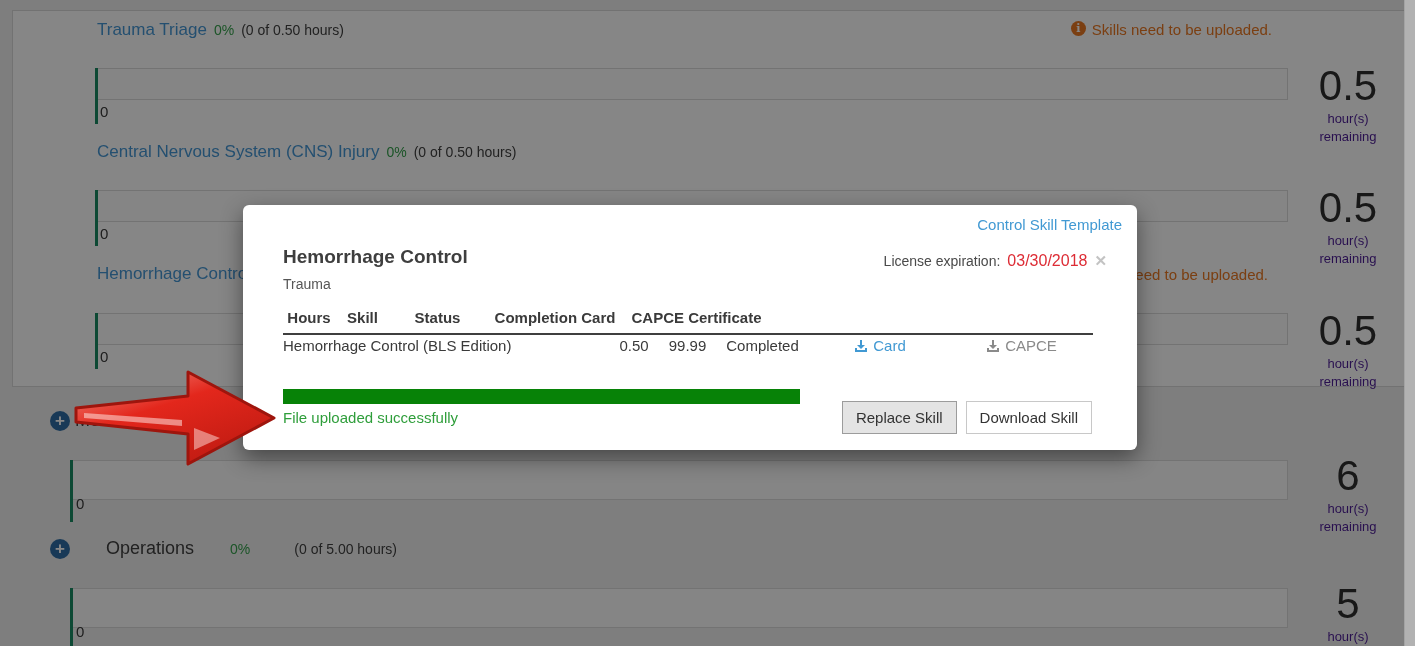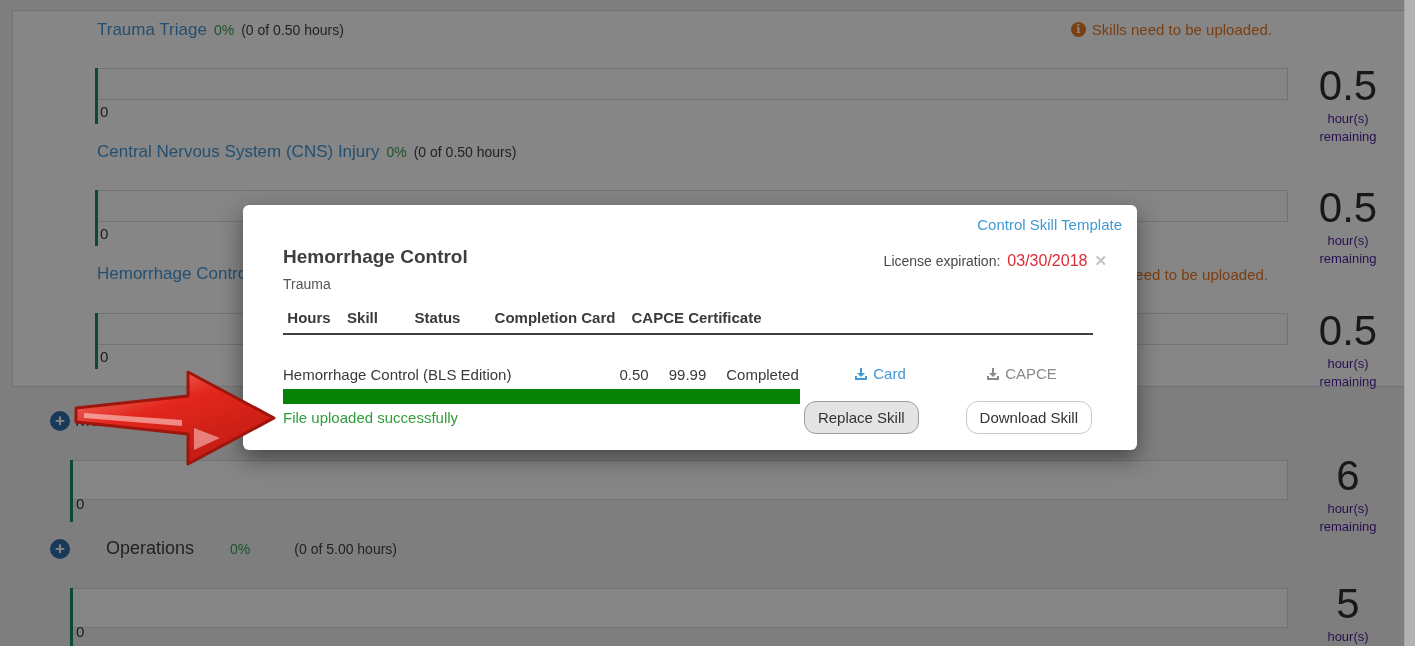--- a/index.html
+++ b/index.html
@@ -19,21 +19,21 @@
 
   .main-title{position:absolute;font-size:18px;color:#3f3f3f;white-space:nowrap;display:flex;align-items:center;gap:5px;}
   .main-title .pct{font-size:14px;color:#35a04c;}
   .main-title .hrs{font-size:14px;color:#3f3f3f;margin-left:8px;}
   .med-title{left:50px;top:410px;}
   .ops-title{left:50px;top:538px;gap:36px;}
   .plus-icon{display:inline-block;width:20px;height:20px;border-radius:50%;background:#2e6da4;color:#fff;
              font-size:17px;font-weight:bold;line-height:19px;text-align:center;}
   .plus-icon::before{content:"+";}
 
-  .warn{position:absolute;font-size:15px;color:#e87722;display:flex;align-items:center;gap:6px;white-space:nowrap;}
+  .warn{position:absolute;font-size:15px;color:#e87722;display:flex;align-items:flex-start;gap:6px;white-space:nowrap;}
   .r1-warn{top:21px;right:143px;}
   .r3-warn{top:266px;right:147px;}
   .info-icon{display:inline-block;width:15px;height:15px;border-radius:50%;background:#e87722;color:#fff;
              font-size:11px;font-weight:bold;line-height:15px;text-align:center;font-family:"DejaVu Serif",serif;}
   .info-icon::before{content:"i";}
 
   .bar{position:absolute;background:#fcfcfc;border:1px solid #dadada;box-sizing:border-box;}
   .r1-bar{left:95px;top:68px;width:1193px;height:32px;}
   .r2-bar{left:95px;top:190px;width:1193px;height:32px;}
   .r3-bar{left:95px;top:313px;width:1193px;height:32px;}
@@ -69,36 +69,36 @@
   .dl-template{position:absolute;top:11px;right:15px;font-size:15px;color:#4199d3;cursor:pointer;}
   .modal-title{position:absolute;left:40px;top:41px;font-size:19px;font-weight:bold;color:#3e3e3e;}
   .modal-sub{position:absolute;left:40px;top:71px;font-size:14px;color:#565656;text-align:right;}
   .license{position:absolute;top:47px;right:30px;display:flex;align-items:center;gap:7px;font-size:14px;color:#4a4a4a;}
   .license .date{font-size:16px;color:#dd2c35;}
   .close-icon{color:#c3c3c3;font-weight:bold;font-size:15px;cursor:pointer;}
   .close-icon::before{content:"\2715";}
 
   .mtable{position:absolute;left:40px;top:104px;width:810px;}
   .thead{display:flex;font-weight:bold;color:#3a3a3a;border-bottom:2px solid #3f3f3f;padding-bottom:7px;}
-  .trow{display:flex;padding-top:30px;align-items:center;}
+  .trow{display:flex;padding-top:2px;align-items:flex-start;}
   .c-course{width:325px;text-align:left;}
   .c-hours{width:52px;text-align:center;}
   .c-score{width:55px;text-align:center;}
   .c-status{width:95px;text-align:center;}
   .c-card{width:140px;text-align:center;}
   .c-capce{width:143px;text-align:center;}
   .dl-link{display:inline-flex;align-items:center;gap:5px;color:#4199d3;cursor:pointer;}
   .dl-link.gray{color:#8a8a8a;}
   .dl-link svg{display:block;}
 
   .green-bar{position:absolute;left:40px;top:184px;width:517px;height:15px;background:#078207;}
   .upload-msg{position:absolute;left:40px;top:204px;font-size:15px;color:#2f9e3b;}
   .modal-btns{position:absolute;right:45px;top:196px;display:flex;gap:9px;}
-  .btn{font-family:"Liberation Sans",sans-serif;font-size:15px;color:#333;padding:7px 13px;border-radius:12px;
-       border:1px solid #c8c8c8;background:#fff;cursor:pointer;margin-left:38px;}
+  .btn{font-family:"Liberation Sans",sans-serif;font-size:15px;color:#333;padding:7px 13px;border-radius:0;
+       border:1px solid #c8c8c8;background:#fff;cursor:pointer;}
   .btn-replace{background:#e4e4e4;border-color:#9c9c9c;}
 
   
   .arrow{position:absolute;left:70px;top:362px;z-index:30;}
 
   
   .scrollbar{position:absolute;right:0;top:0;width:10px;height:646px;background:#b2b2b2;
              border-left:1px solid #a3a3a3;z-index:40;}
 </style>
 </head>

